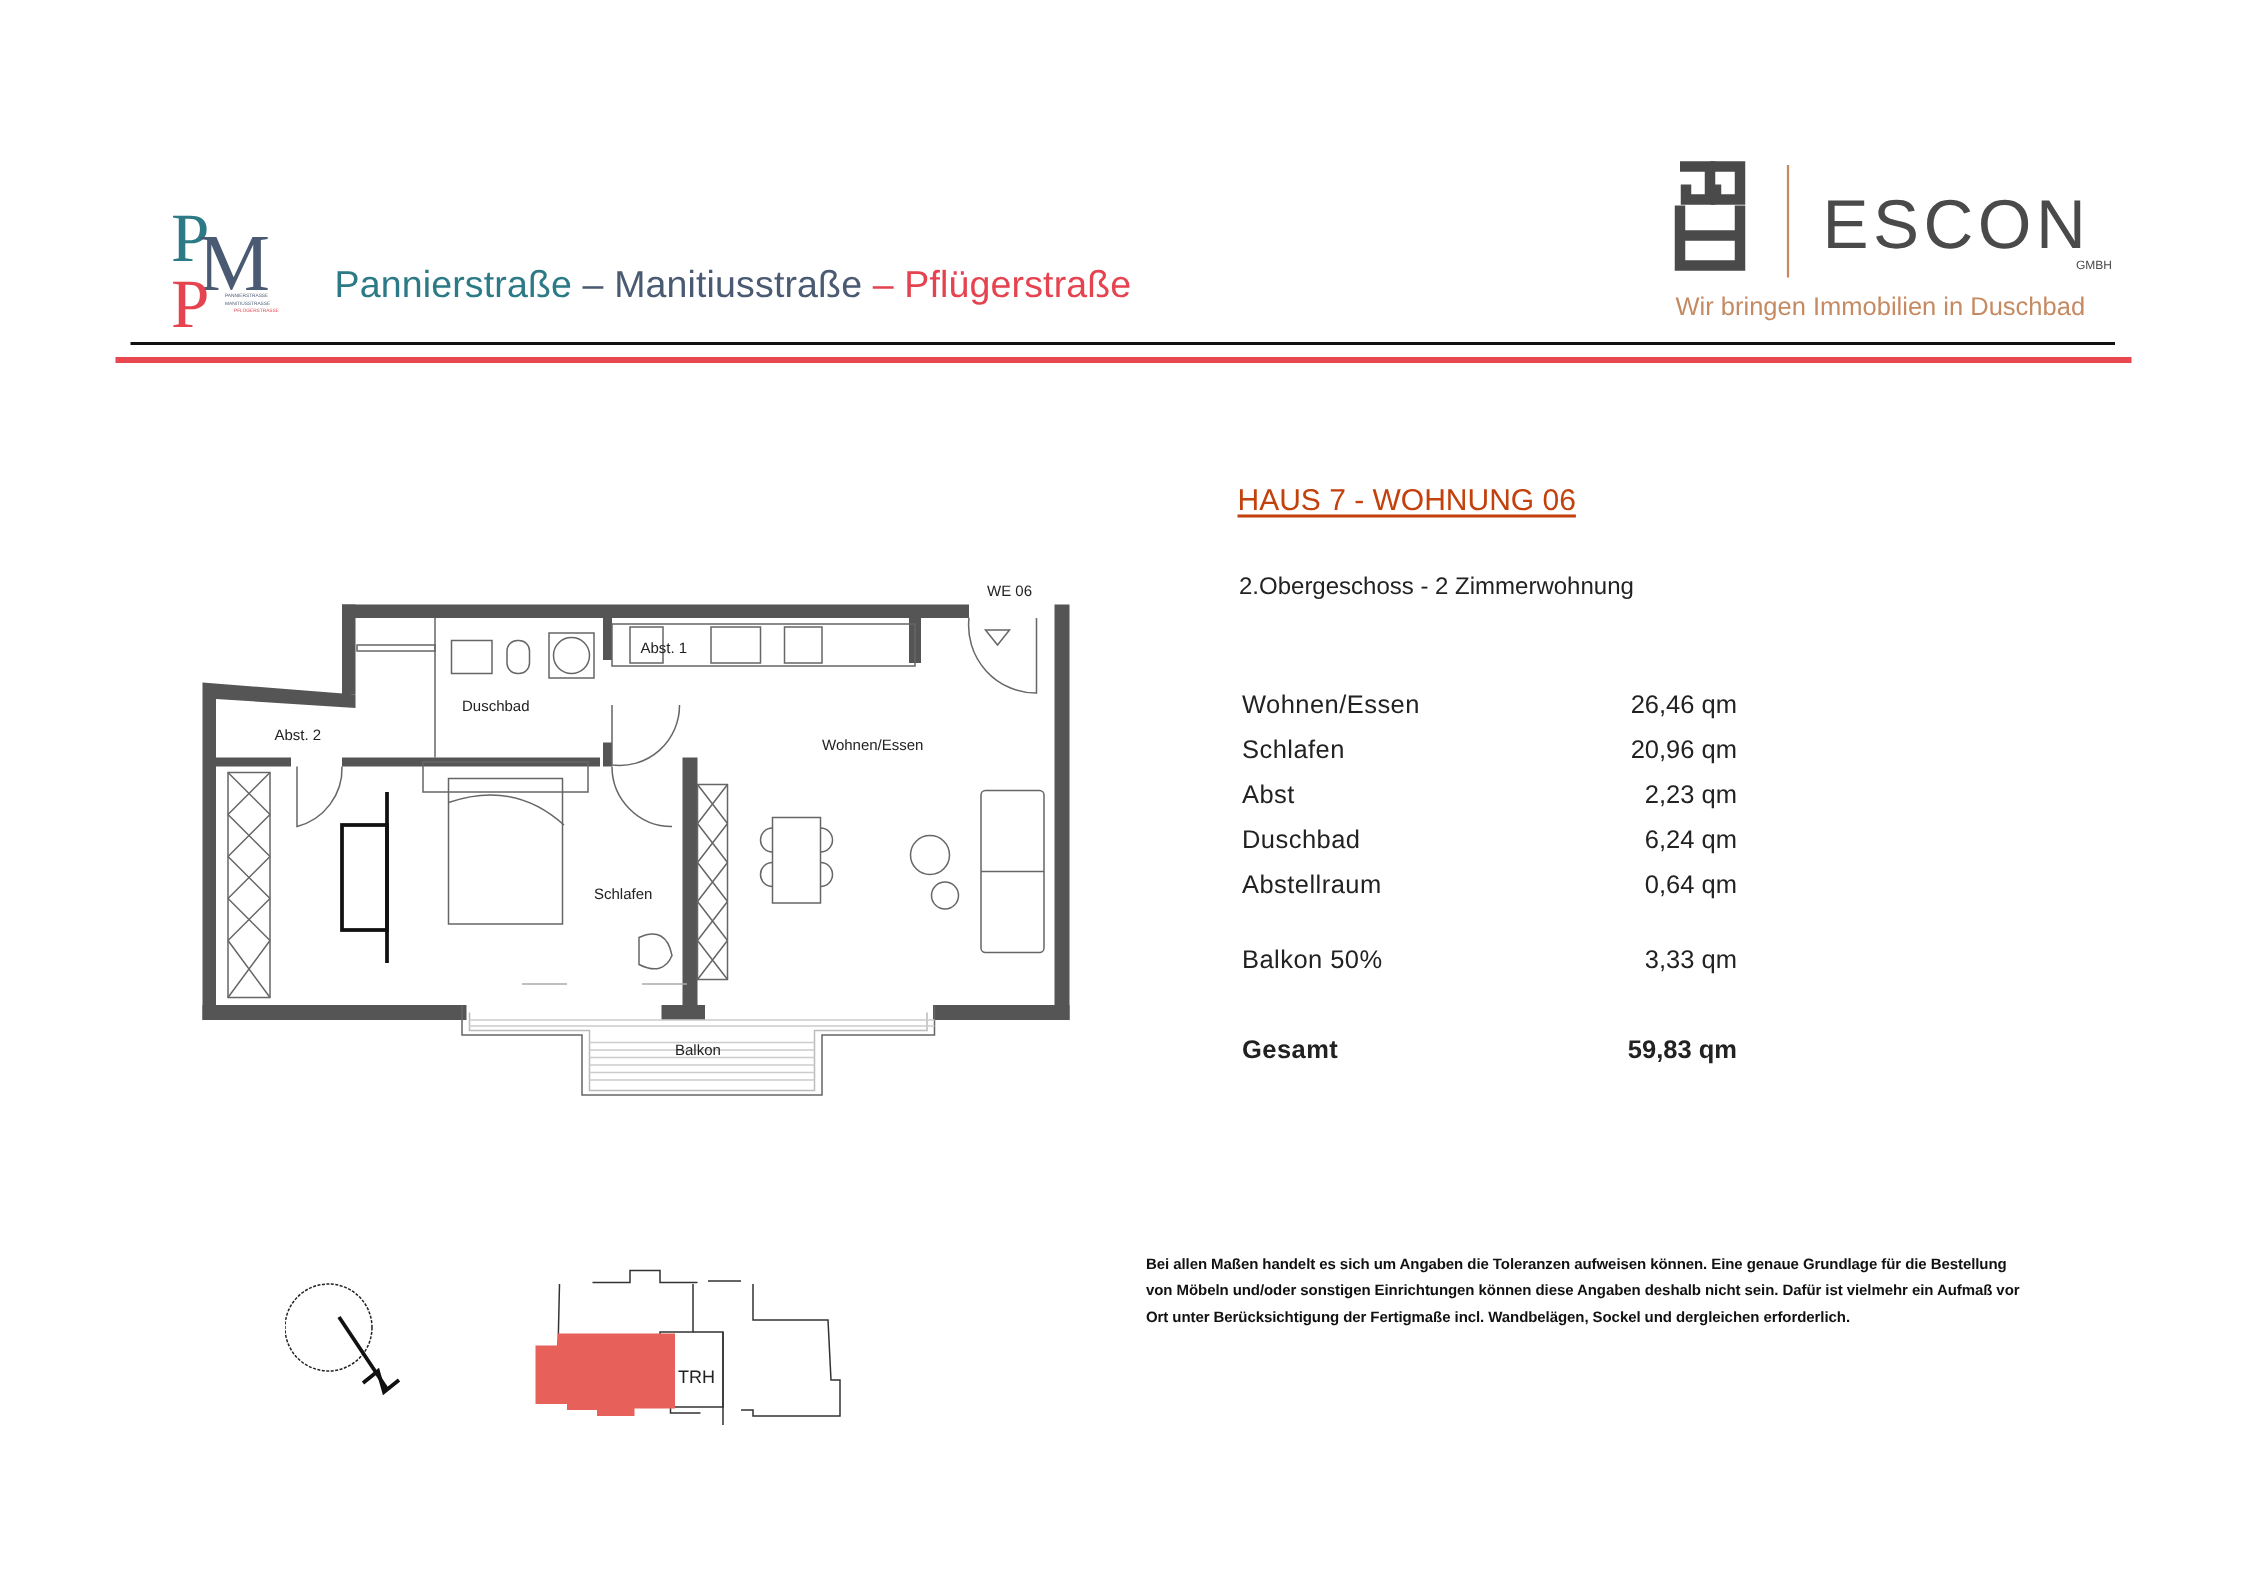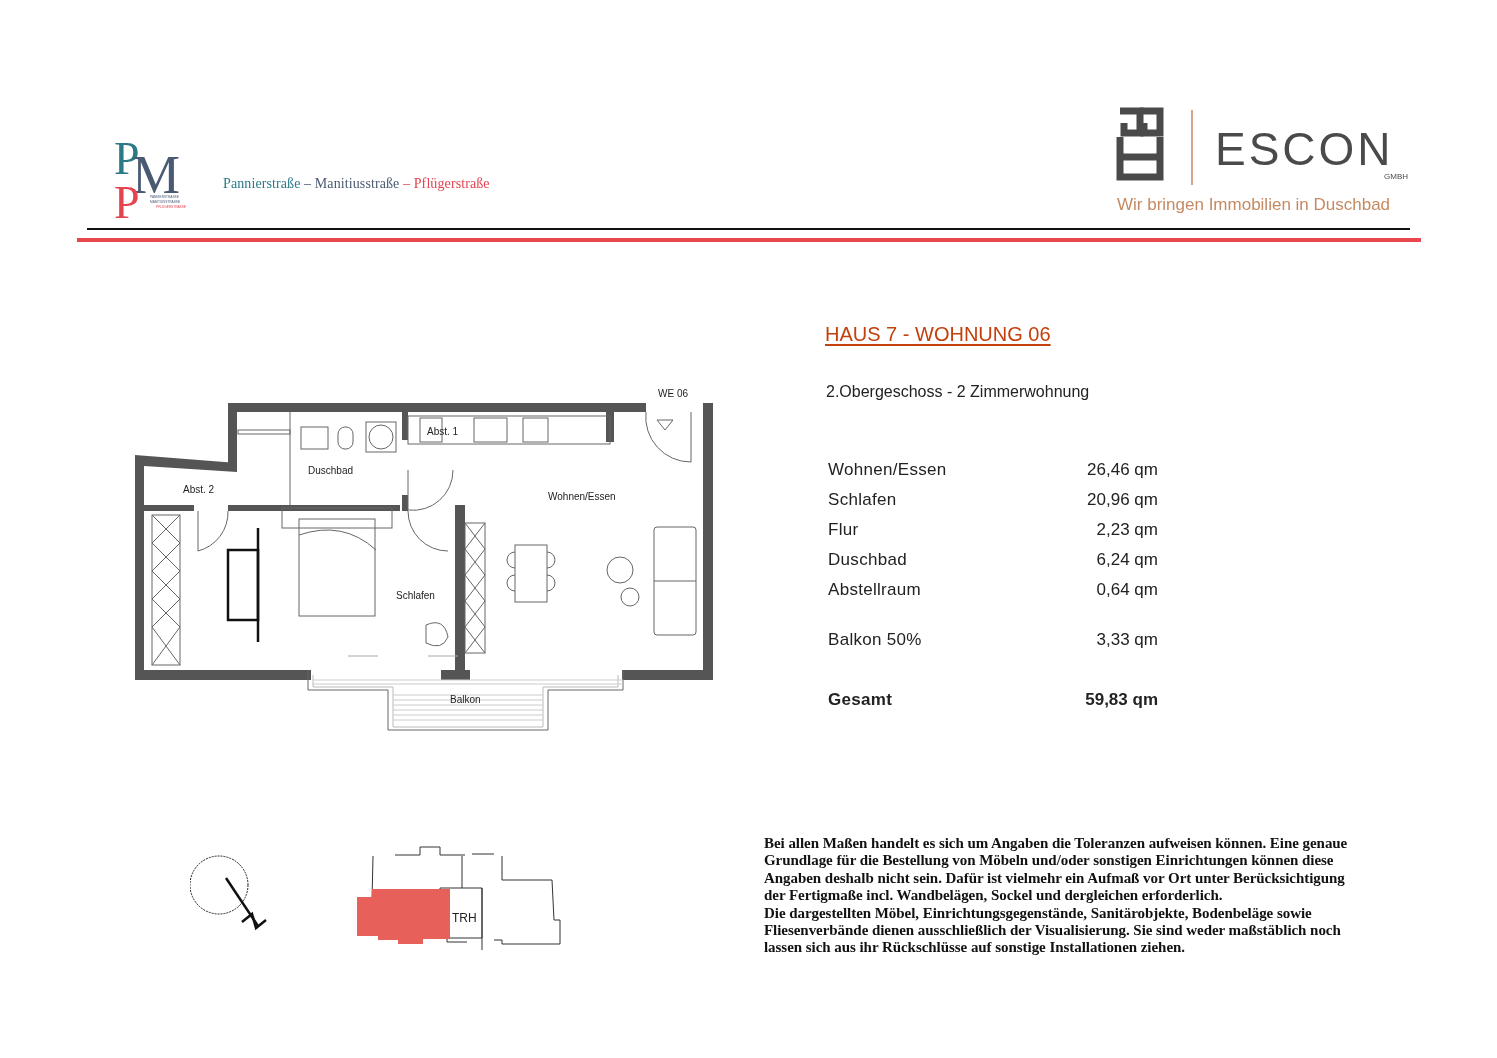--- a/index.html
+++ b/index.html
@@ -1,34 +1,34 @@
 <!DOCTYPE html>
 <html><head>
 <meta charset="utf-8">
 <style>
   html, body { margin:0; padding:0; background:#ffffff; }
   body { width:1497px; height:1058px; position:relative; overflow:hidden; font-family:"DejaVu Sans", sans-serif; color:#1a1a1a; }
   .abs { position:absolute; }
   .logo-pmp { left:112px; top:130px; width:90px; height:92px; }
-  .streets { left:223px; top:176px; font-size:14px; letter-spacing:0.1px; white-space:nowrap; font-family:Liberation Serif, serif; }
+  .streets { left:223px; top:176px; font-size:25px; letter-spacing:0.1px; white-space:nowrap; font-family:Liberation Sans, sans-serif; }
   .streets .s1 { color:#2b7a86; }
   .streets .s2 { color:#4a5a72; }
   .streets .s3 { color:#e4434f; }
   .rule-black { left:87px; top:228px; width:1323px; height:1.5px; background:#111; }
   .rule-red { left:77px; top:238px; width:1344px; height:4px; background:#e8474f; }
   .escon { left:1112px; top:105px; width:310px; height:115px; }
   .escon-tagline { left:1117px; top:195px; font-size:17px; color:#c58a62; white-space:nowrap; font-family:"Liberation Sans", sans-serif; }
   .title { left:825px; top:323px; font-size:20px; color:#c2410c; text-decoration:underline; text-underline-offset:3px; font-family:"Liberation Sans", sans-serif; white-space:nowrap; }
   .subtitle { left:826px; top:383px; font-size:16px; color:#222; font-family:"Liberation Sans", sans-serif; white-space:nowrap; }
   .areas { left:828px; top:460px; width:330px; font-family:"Liberation Sans", sans-serif; font-size:17px; color:#222; }
   .area-row { position:absolute; left:0; width:330px; height:24px; display:flex; justify-content:space-between; }
   .area-row .lbl { letter-spacing:0.3px; }
   .area-row .val { text-align:center; }
   .area-row.total { font-weight:bold; }
-  .disclaimer { left:764px; top:835px; width:590px; font-size:15px; line-height:17.4px; font-family:Liberation Serif, serif; color:#111; font-weight:bold; letter-spacing:-0.05px; }
+  .disclaimer { left:764px; top:835px; width:590px; font-size:10px; line-height:17.4px; font-family:Liberation Sans, sans-serif; color:#111; font-weight:bold; letter-spacing:-0.05px; }
   .disclaimer p { margin:0; }
   .floorplan { left:128px; top:380px; width:600px; height:360px; }
   .compass { left:190px; top:850px; width:80px; height:85px; }
   .siteplan { left:350px; top:840px; width:220px; height:110px; }
 </style>
 </head>
 <body>
 
 <svg class="abs logo-pmp" viewBox="0 0 90 92">
   <text x="2" y="44" font-family="Liberation Serif, serif" font-size="46" fill="#2b7a86">P</text>
@@ -140,21 +140,21 @@
 <div class="abs areas">
   <div class="area-row" style="top:0px">
     <span class="lbl">Wohnen/Essen</span>
     <span class="val">26,46 qm</span>
   </div>
   <div class="area-row" style="top:30px">
     <span class="lbl">Schlafen</span>
     <span class="val">20,96 qm</span>
   </div>
   <div class="area-row" style="top:60px">
-    <span class="lbl">Flur</span>
+    <span class="lbl">Abst</span>
     <span class="val">2,23 qm</span>
   </div>
   <div class="area-row" style="top:90px">
     <span class="lbl">Duschbad</span>
     <span class="val">6,24 qm</span>
   </div>
   <div class="area-row" style="top:120px">
     <span class="lbl">Abstellraum</span>
     <span class="val">0,64 qm</span>
   </div>
@@ -181,14 +181,13 @@
     <path d="M112 48 h20 v90"></path>
     <path d="M152 16 v24 h50 l2 40 h6 v24 h-58 v-4 h-8"></path>
     <path d="M132 48 v50 h-35 v4 h20"></path>
   </g>
   <polygon fill="#e8605a" points="7,57 22,57 22,49 100,49 100,99 73,99 73,104 48,104 48,100 28,100 28,96 7,96"></polygon>
   <text x="102" y="82" font-family="Liberation Sans, sans-serif" font-size="12" fill="#222">TRH</text>
 </svg>
 
 <div class="abs disclaimer">
   <p>Bei allen Maßen handelt es sich um Angaben die Toleranzen aufweisen können. Eine genaue Grundlage für die Bestellung von Möbeln und/oder sonstigen Einrichtungen können diese Angaben deshalb nicht sein. Dafür ist vielmehr ein Aufmaß vor Ort unter Berücksichtigung der Fertigmaße incl. Wandbelägen, Sockel und dergleichen erforderlich.</p>
-  <p>Die dargestellten Möbel, Einrichtungsgegenstände, Sanitärobjekte, Bodenbeläge sowie Fliesenverbände dienen ausschließlich der Visualisierung. Sie sind weder maßstäblich noch lassen sich aus ihr Rückschlüsse auf sonstige Installationen ziehen.</p>
 </div>
 
 </body></html>

